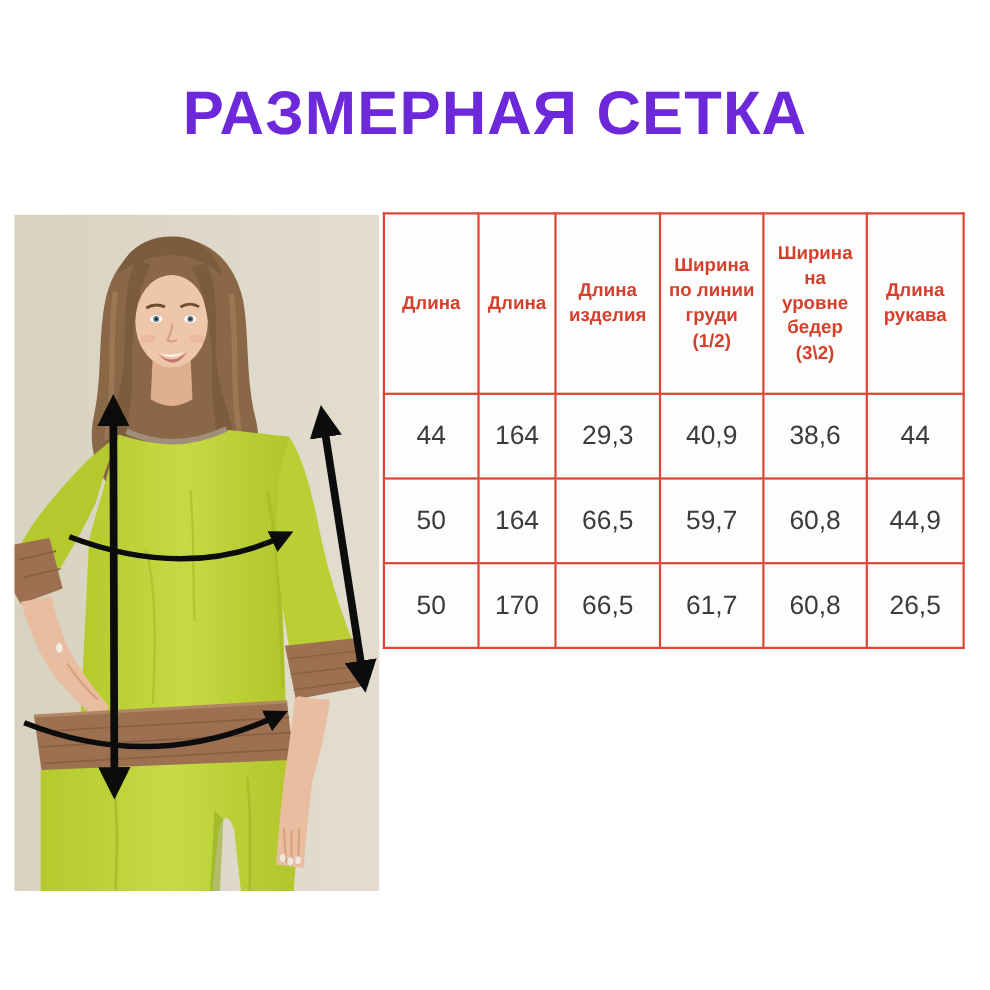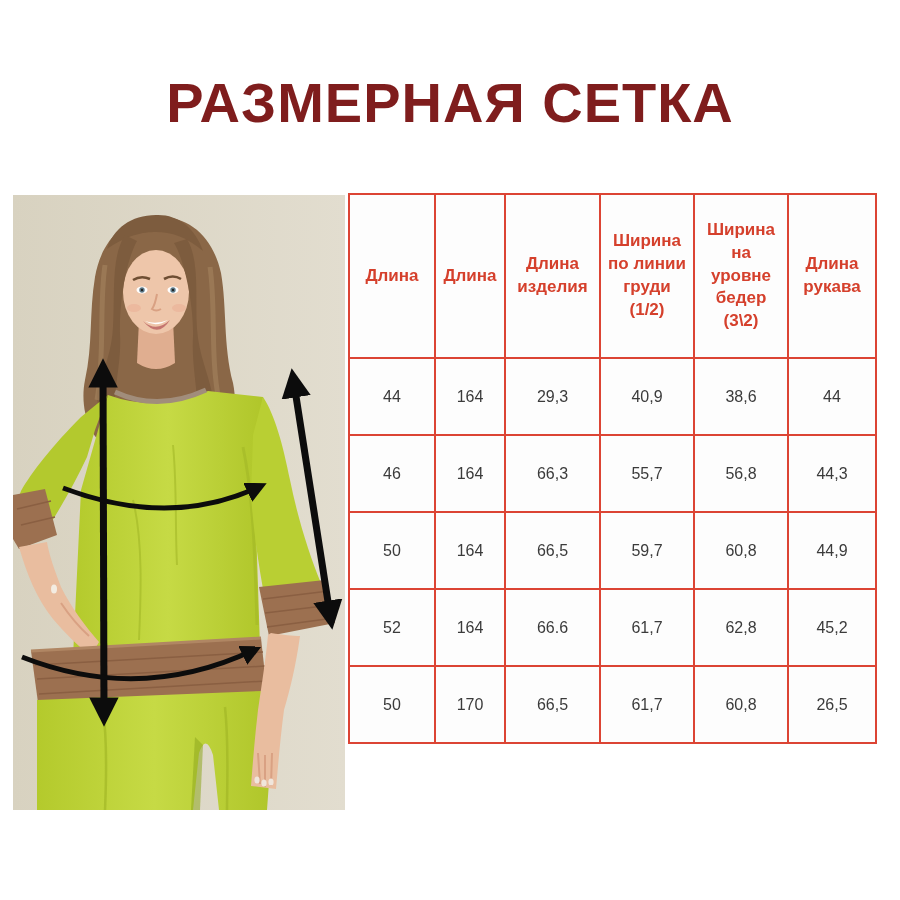--- a/index.html
+++ b/index.html
@@ -1,31 +1,31 @@
 <!DOCTYPE html>
 <html><head>
 <meta charset="utf-8">
 <style>
   html,body{margin:0;padding:0;background:#ffffff;}
   .canvas{position:relative;width:900px;height:900px;background:#ffffff;overflow:hidden;
           font-family:"Liberation Sans",sans-serif;}
   .page-title{position:absolute;top:70px;left:0;width:900px;margin:0;text-align:center;
-          font-size:56px;font-weight:700;letter-spacing:1px;color:#7f1d1d;}
+          font-size:56px;font-weight:700;letter-spacing:1px;color:#6d28d9;}
   .photo-wrap{position:absolute;left:13px;top:195px;width:332px;height:615px;}
   .photo-wrap svg{display:block;}
   table.size-table{position:absolute;left:348px;top:193px;width:527px;border-collapse:collapse;
           table-layout:fixed;background:#fdfdfd;}
   table.size-table col.c1{width:86px}  table.size-table col.c2{width:70px}
   table.size-table col.c3{width:95px}  table.size-table col.c4{width:94px}
   table.size-table col.c5{width:94px}  table.size-table col.c6{width:88px}
   table.size-table th, table.size-table td{border:2px solid #dc4434;text-align:center;
           vertical-align:middle;background:#fdfdfd;}
   table.size-table th{height:158px;color:#d5402c;font-size:17px;font-weight:600;
           line-height:1.35;padding:2px 5px;}
-  table.size-table td{height:75px;color:#3b3b3b;font-size:16px;font-weight:400;padding:0 4px;}
+  table.size-table td{height:75px;color:#3b3b3b;font-size:24px;font-weight:400;padding:0 4px;}
 </style>
 </head>
 <body>
 
 <div class="canvas">
 
   <h1 class="page-title">РАЗМЕРНАЯ СЕТКА</h1>
 
   <div class="photo-wrap">
     <svg width="332" height="615" viewBox="0 0 332 615" xmlns="http://www.w3.org/2000/svg">
@@ -151,42 +151,26 @@
     <tbody>
       <tr>
         <td>44</td>
         <td>164</td>
         <td>29,3</td>
         <td>40,9</td>
         <td>38,6</td>
         <td>44</td>
       </tr>
       <tr>
-        <td>46</td>
-        <td>164</td>
-        <td>66,3</td>
-        <td>55,7</td>
-        <td>56,8</td>
-        <td>44,3</td>
-      </tr>
-      <tr>
         <td>50</td>
         <td>164</td>
         <td>66,5</td>
         <td>59,7</td>
         <td>60,8</td>
         <td>44,9</td>
-      </tr>
-      <tr>
-        <td>52</td>
-        <td>164</td>
-        <td>66.6</td>
-        <td>61,7</td>
-        <td>62,8</td>
-        <td>45,2</td>
       </tr>
       <tr>
         <td>50</td>
         <td>170</td>
         <td>66,5</td>
         <td>61,7</td>
         <td>60,8</td>
         <td>26,5</td>
       </tr>
     </tbody>

